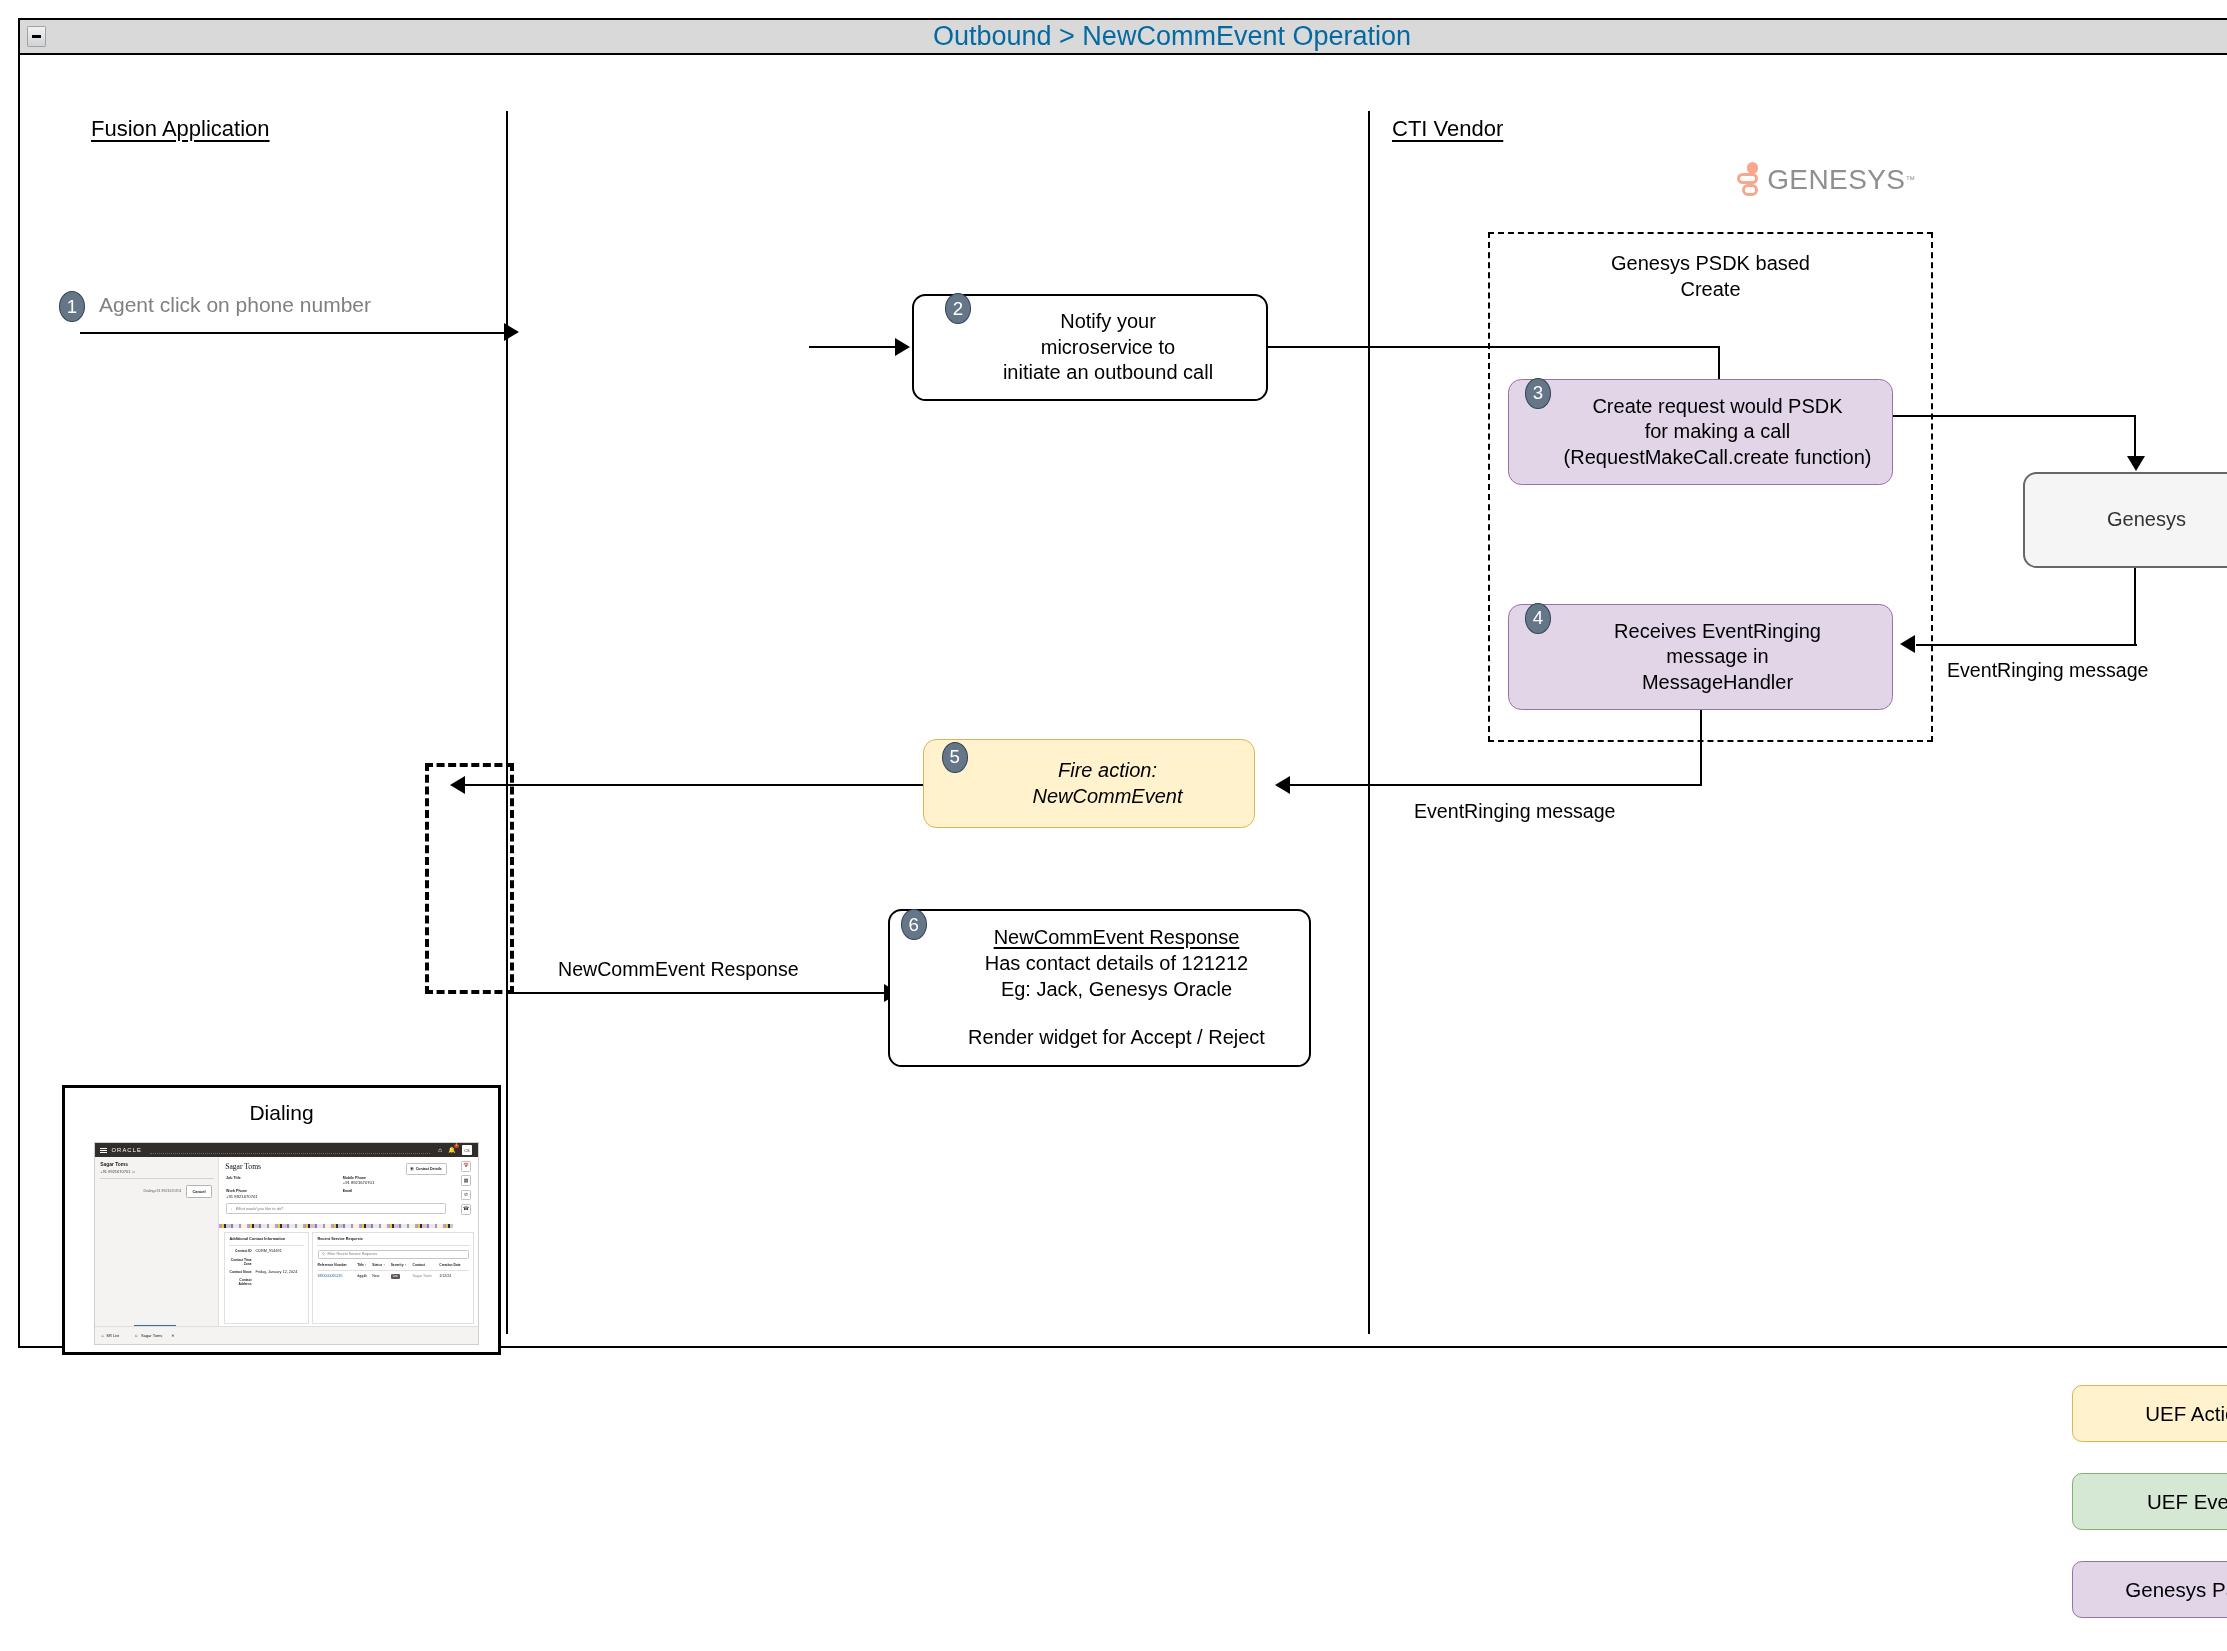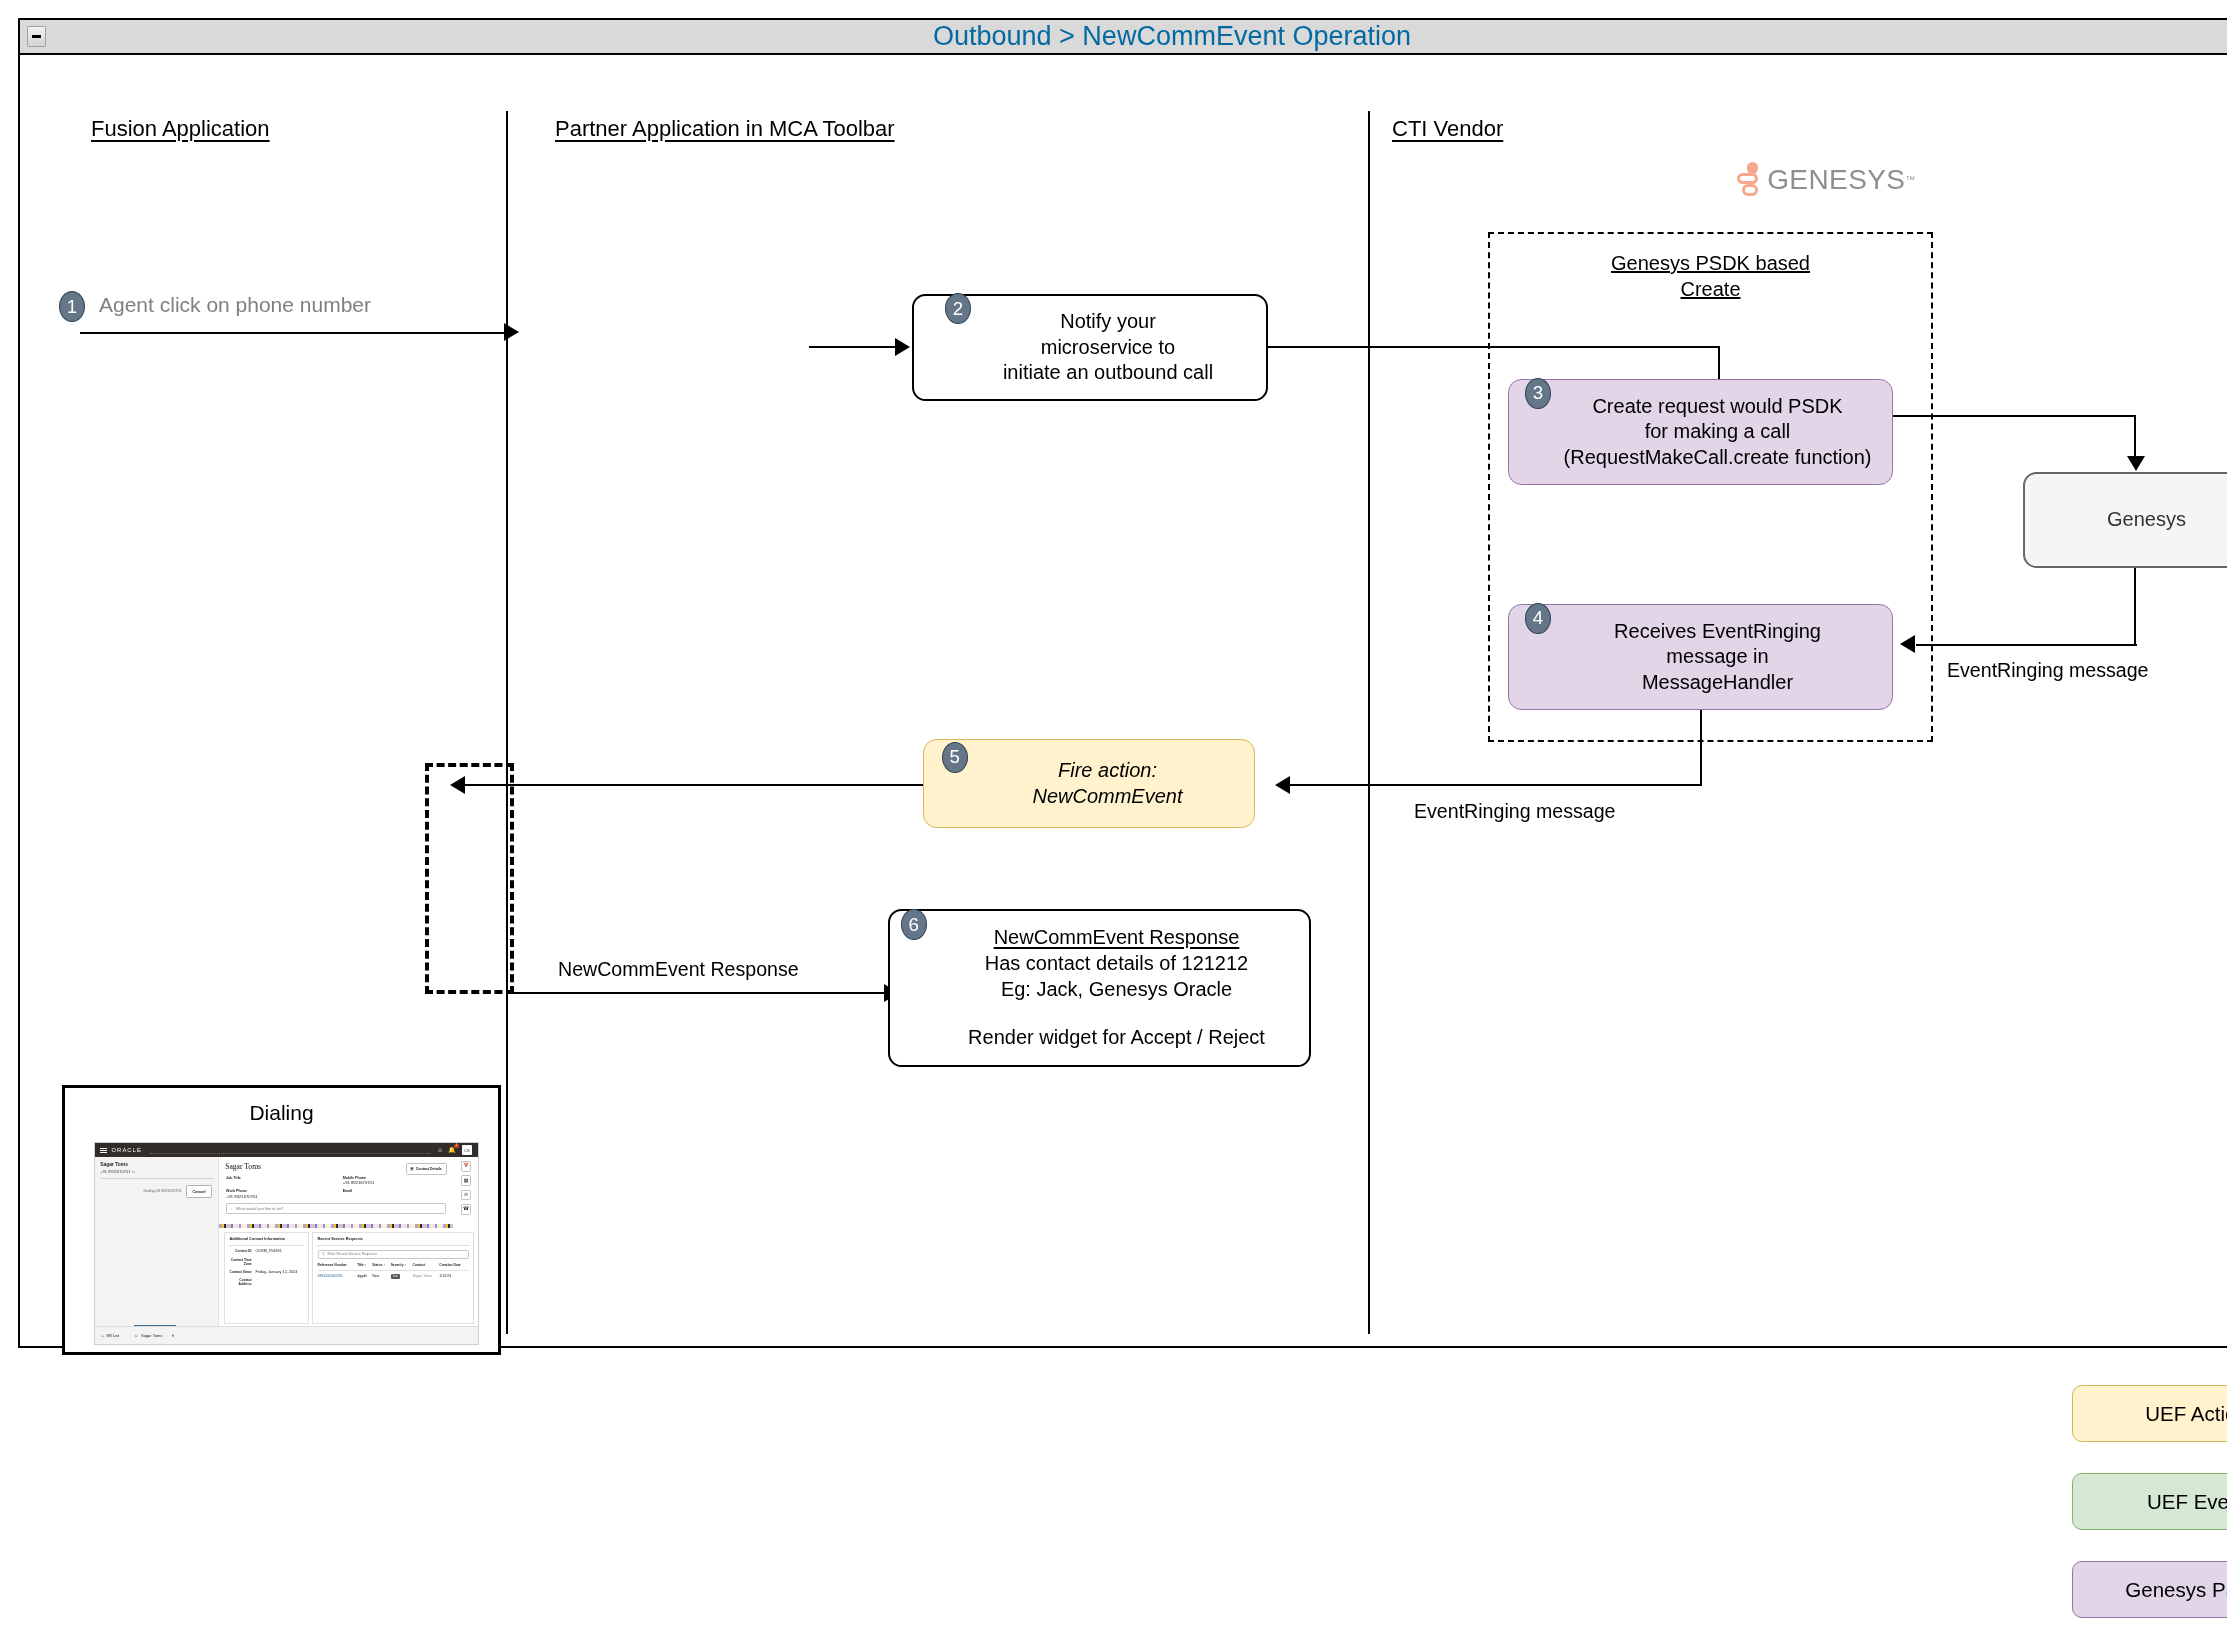--- a/index.html
+++ b/index.html
@@ -95,21 +95,21 @@
   }
 
   
   .dashed-group {
     position: absolute;
     border: 2.2px dashed #000;
     background: transparent;
   }
   .dashed-group-label {
     position:absolute; width:100%; text-align:center;
-    font-size:20px; line-height:1.28; color:#000;text-decoration:underline;
+    font-size:20px; line-height:1.28; color:#000;
   }
   .activation-box {
     position:absolute;
     border: 4px dashed #000;
     background: transparent;
   }
 
   
   #genesys-logo {
     position: absolute;
@@ -291,21 +291,20 @@
     <div id="collapse-button">
       <div class="bar"></div>
     </div>
     <div id="window-title">Outbound &gt; NewCommEvent Operation</div>
   </div>
 
   <div class="lane-divider" style="left:486px; top:91px; height:1223px;"></div>
   <div class="lane-divider" style="left:1348px; top:91px; height:1223px;"></div>
 
   <div class="lane-header" style="left:71px; top:96px; width:339px;">Fusion Application</div>
-  <div class="lane-header" style="left:535px; top:96px; width:797px;">Partner Application in MCA Toolbar</div>
   <div class="lane-header" style="left:1372px; top:96px; width:900px;">CTI Vendor</div>
 
   <div id="genesys-logo" style="left:1717px; top:142px;">
     <div class="mark">
       <div class="dot"></div>
         <div class="ring1"></div>
         <div class="ring2"></div>
     </div>
     <div class="word">GENESYS</div>
     <div class="tm">™</div>

